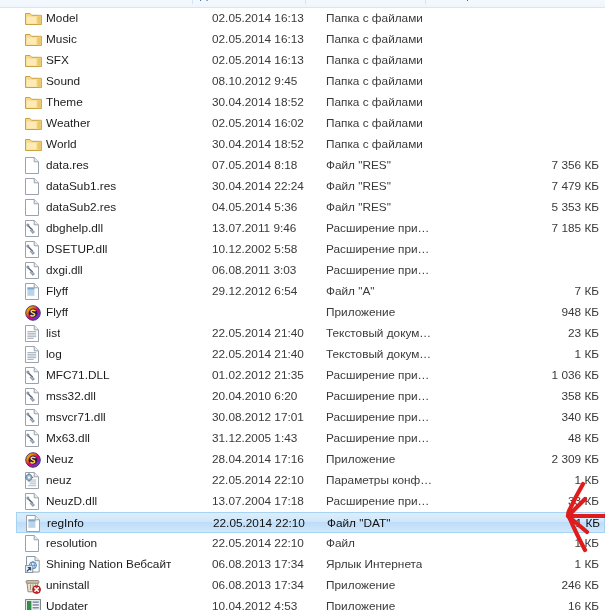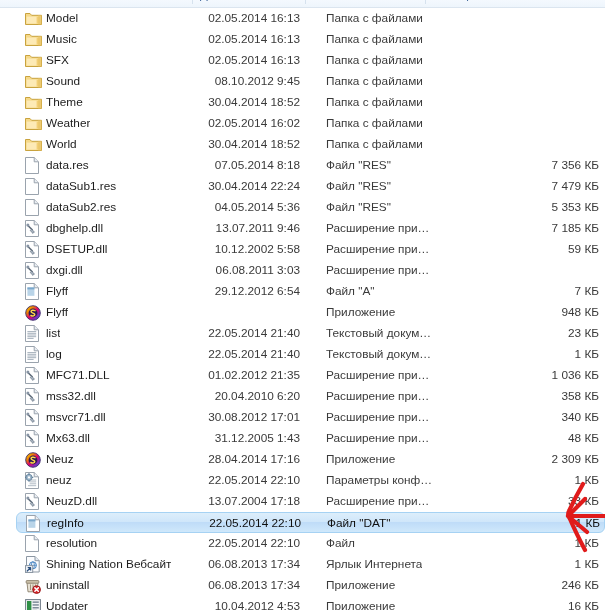--- a/index.html
+++ b/index.html
@@ -67,21 +67,21 @@
   .row {
     position: relative;
     height: 21px;
     line-height: 21px;
     box-sizing: border-box;
     margin-left: 16px;
   }
   .row.selected {
     background: linear-gradient(to bottom, #ddeefb 0%, #cfe6fa 48%, #bfdcf8 50%, #cfe8fb 100%);
     border: 1px solid #a6d2f3;
-    border-radius: 6px;
+    border-radius: 0;
   }
   .cell {
     position: absolute;
     font-size: 11.8px;
     color: #2b2b2b;
     white-space: nowrap;
     overflow: hidden;
     top: 0;
   }
   .c-icon {
@@ -91,23 +91,22 @@
     display: flex;
     align-items: center;
     justify-content: flex-start;
   }
   .c-fname {
     left: 30px;
     max-width: 158px;
     color: #1c1c1c;
   }
   .c-fdate {
-    left: 168px;
+    left: 196px;
     width: 116px;
-    text-align: right;
     color: #3a3a3a;
   }
   .c-ftype {
     left: 310px;
     max-width: 110px;
     color: #3a3a3a;
   }
   .c-fsize {
     left: 463px;
     width: 120px;
@@ -300,21 +299,20 @@
             <path d="M0.5 0.5 L9.2 0.5 L13.5 4.8 L13.5 16.5 L0.5 16.5 Z" fill="#ffffff" stroke="#9aa3ad" stroke-width="1"></path>
             <path d="M9.2 0.5 L9.2 4.8 L13.5 4.8" fill="#e8edf2" stroke="#9aa3ad" stroke-width="1"></path>
             <path d="M2.6 5.2 L7.2 9.8" stroke="#5d6a78" stroke-width="1.6" stroke-linecap="round"></path>
             <circle cx="2.9" cy="4.9" r="1.5" fill="#8794a4"></circle>
             <path d="M6.6 9.2 L9.4 12.0 L8.0 13.4 L5.2 10.6 Z" fill="#aab6c3" stroke="#6d7a88" stroke-width="0.8"></path>
           </svg>
         </div>
         <div class="cell c-fname">DSETUP.dll</div>
         <div class="cell c-fdate">10.12.2002 5:58</div>
         <div class="cell c-ftype">Расширение при…</div>
-        <div class="cell c-fsize">59 КБ</div>
       </div>
       <div class="row">
         <div class="cell c-icon">
           <svg class="ico" width="14" height="17" viewBox="0 0 14 17">
             <path d="M0.5 0.5 L9.2 0.5 L13.5 4.8 L13.5 16.5 L0.5 16.5 Z" fill="#ffffff" stroke="#9aa3ad" stroke-width="1"></path>
             <path d="M9.2 0.5 L9.2 4.8 L13.5 4.8" fill="#e8edf2" stroke="#9aa3ad" stroke-width="1"></path>
             <path d="M2.6 5.2 L7.2 9.8" stroke="#5d6a78" stroke-width="1.6" stroke-linecap="round"></path>
             <circle cx="2.9" cy="4.9" r="1.5" fill="#8794a4"></circle>
             <path d="M6.6 9.2 L9.4 12.0 L8.0 13.4 L5.2 10.6 Z" fill="#aab6c3" stroke="#6d7a88" stroke-width="0.8"></path>
           </svg>

